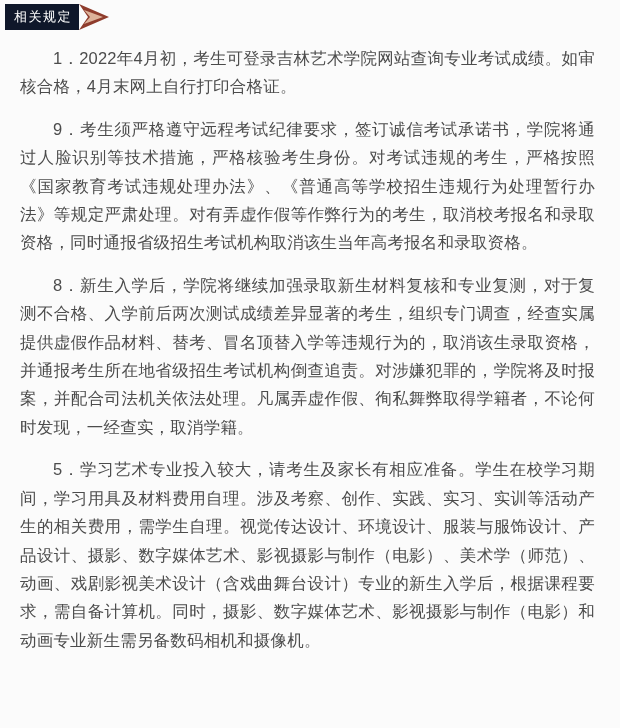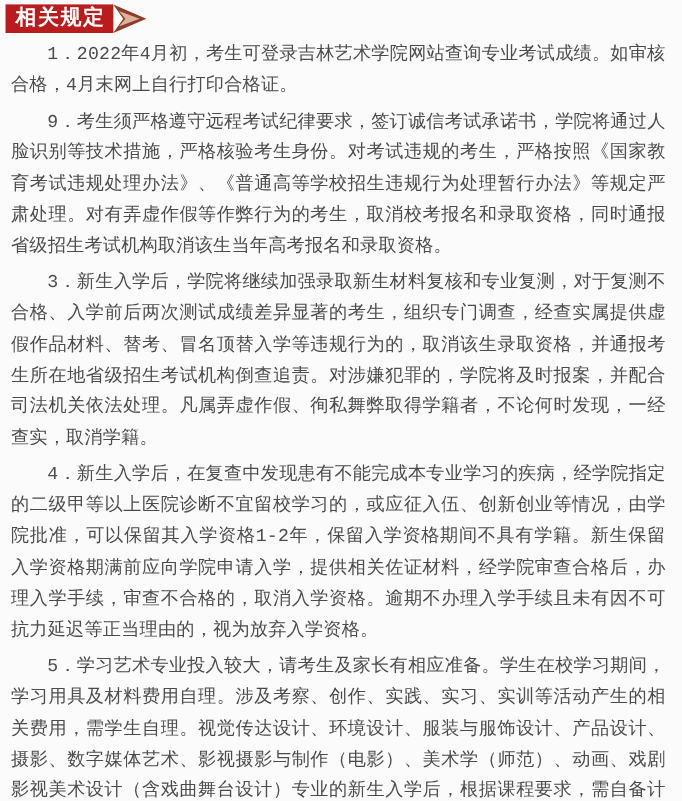--- a/index.html
+++ b/index.html
@@ -19,62 +19,60 @@
     box-sizing: border-box;
     padding: 4px 9px 0 5px;
   }
   .header-row {
     display: flex;
     align-items: stretch;
     height: 26px;
     margin-bottom: 6px;
   }
   .badge {
-    background: #b91c1c;
+    background: #0f172a;
     color: #ffffff;
-    font-size: 19px;
-    font-weight: bold;
+    font-size: 13px;
+    font-weight: normal;
     letter-spacing: 1.5px;
     line-height: 26px;
     padding: 0 7px 0 9px;
     white-space: nowrap;
   }
   .arrow-icon {
     display: block;
     height: 26px;
     width: 34px;
   }
   .doc-body {
     color: #4c4c4c;
     font-size: 16.5px;
     line-height: 28.4px;
     text-align: justify;
     letter-spacing: 0.2px;
     padding: 0 2px 0 1px;
   }
   .doc-body p.para {
-    margin: 4px;
+    margin: 14px;
     text-indent: 2em;
-    font-family: Liberation Mono, monospace;
   }
 </style>
 </head>
 <body>
 
 <div class="page">
 
   <div class="header-row">
     <span class="badge">相关规定</span>
     <svg class="arrow-icon" viewBox="0 0 34 26" xmlns="http://www.w3.org/2000/svg">
       <polygon points="0,0 30,13 0,26 9,13" fill="#8f3c2c"></polygon>
       <polygon points="5,6 24,13 5,20 11,13" fill="#ddb29a"></polygon>
     </svg>
   </div>
 
   <div class="doc-body">
       <p class="para">1．2022年4月初，考生可登录吉林艺术学院网站查询专业考试成绩。如审核合格，4月末网上自行打印合格证。</p>
       <p class="para">9．考生须严格遵守远程考试纪律要求，签订诚信考试承诺书，学院将通过人脸识别等技术措施，严格核验考生身份。对考试违规的考生，严格按照《国家教育考试违规处理办法》、《普通高等学校招生违规行为处理暂行办法》等规定严肃处理。对有弄虚作假等作弊行为的考生，取消校考报名和录取资格，同时通报省级招生考试机构取消该生当年高考报名和录取资格。</p>
-      <p class="para">3．新生入学后，学院将继续加强录取新生材料复核和专业复测，对于复测不合格、入学前后两次测试成绩差异显著的考生，组织专门调查，经查实属提供虚假作品材料、替考、冒名顶替入学等违规行为的，取消该生录取资格，并通报考生所在地省级招生考试机构倒查追责。对涉嫌犯罪的，学院将及时报案，并配合司法机关依法处理。凡属弄虚作假、徇私舞弊取得学籍者，不论何时发现，一经查实，取消学籍。</p>
-      <p class="para">4．新生入学后，在复查中发现患有不能完成本专业学习的疾病，经学院指定的二级甲等以上医院诊断不宜留校学习的，或应征入伍、创新创业等情况，由学院批准，可以保留其入学资格1-2年，保留入学资格期间不具有学籍。新生保留入学资格期满前应向学院申请入学，提供相关佐证材料，经学院审查合格后，办理入学手续，审查不合格的，取消入学资格。逾期不办理入学手续且未有因不可抗力延迟等正当理由的，视为放弃入学资格。</p>
+      <p class="para">8．新生入学后，学院将继续加强录取新生材料复核和专业复测，对于复测不合格、入学前后两次测试成绩差异显著的考生，组织专门调查，经查实属提供虚假作品材料、替考、冒名顶替入学等违规行为的，取消该生录取资格，并通报考生所在地省级招生考试机构倒查追责。对涉嫌犯罪的，学院将及时报案，并配合司法机关依法处理。凡属弄虚作假、徇私舞弊取得学籍者，不论何时发现，一经查实，取消学籍。</p>
       <p class="para">5．学习艺术专业投入较大，请考生及家长有相应准备。学生在校学习期间，学习用具及材料费用自理。涉及考察、创作、实践、实习、实训等活动产生的相关费用，需学生自理。视觉传达设计、环境设计、服装与服饰设计、产品设计、摄影、数字媒体艺术、影视摄影与制作（电影）、美术学（师范）、动画、戏剧影视美术设计（含戏曲舞台设计）专业的新生入学后，根据课程要求，需自备计算机。同时，摄影、数字媒体艺术、影视摄影与制作（电影）和动画专业新生需另备数码相机和摄像机。</p>
     </div>
 
 </div>
 
 </body></html>

